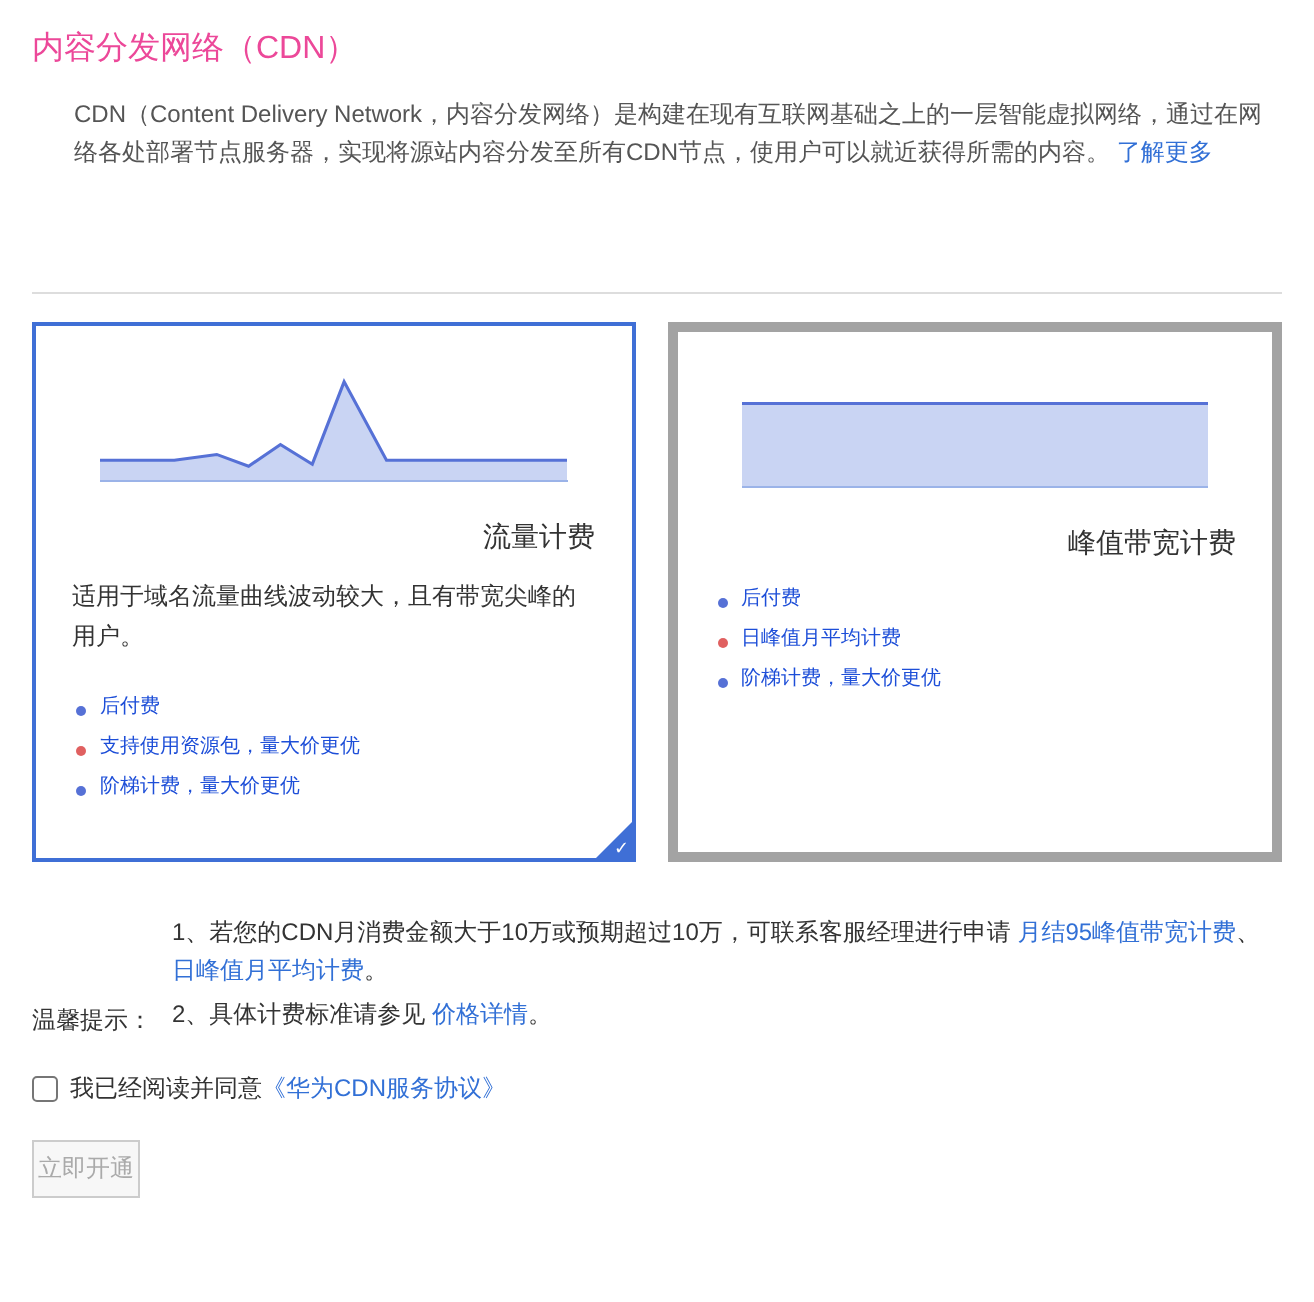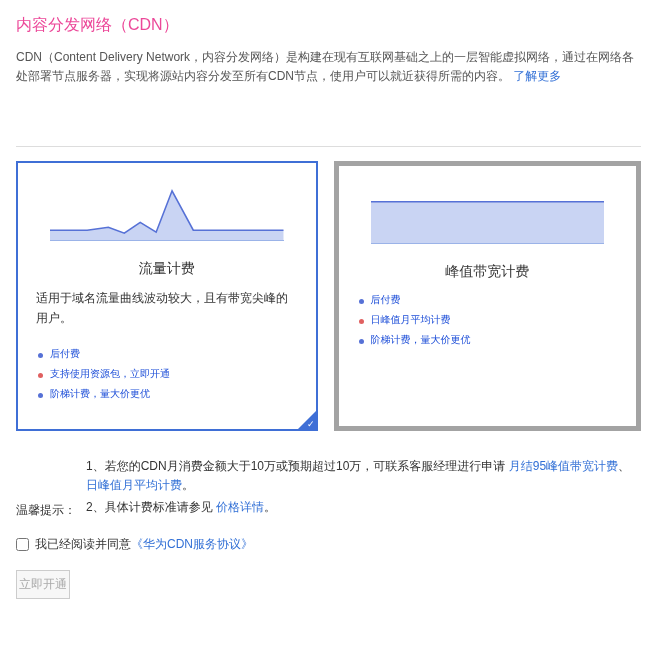--- a/index.html
+++ b/index.html
@@ -18,20 +18,21 @@
   .title {
     font-size: 16px;
     color: #ec4899;
     margin: 0 0 10px 0;
     font-weight: normal;
   }
   .desc {
     font-size: 12px;
     color: #555;
     margin-bottom: 18px;
+    margin-left: 21px;
   }
   .desc a { color: #3270d6; text-decoration: none; }
   .hr {
     border: none;
     border-top: 1px solid #ddd;
     margin: 60px 0 14px 0;
   }
   .cards {
     display: flex;
     gap: 16px;
@@ -71,21 +72,21 @@
     margin: 0 14px 16px 14px;
     border-bottom: 1px solid #9bb3e8;
   }
   .chart-box svg {
     position: absolute;
     inset: 0;
     width: 100%;
     height: 100%;
   }
   .card-title {
-    text-align: center;
+    text-align: right;
     font-size: 14px;
     color: #333;
     margin-bottom: 10px;
   }
   .card-desc {
     font-size: 12px;
     color: #333;
     margin-bottom: 18px;
     min-height: 34px;
   }
@@ -153,21 +154,21 @@
         <div class="chart-box">
           <svg viewBox="0 0 220 60" preserveAspectRatio="none">
             <path d="M0,50 L35,50 L55,47 L70,53 L85,42 L100,52 L115,10 L135,50 L220,50 L220,60 L0,60 Z" fill="#c9d4f3"></path>
             <path d="M0,50 L35,50 L55,47 L70,53 L85,42 L100,52 L115,10 L135,50 L220,50" stroke="#5671d6" stroke-width="1.5" fill="none"></path>
           </svg>
         </div>
         <div class="card-title">流量计费</div>
         <div class="card-desc">适用于域名流量曲线波动较大，且有带宽尖峰的用户。</div>
         <ul class="bullets">
           <li class="dot-blue">后付费</li>
-          <li class="dot-red">支持使用资源包，立即开通</li>
+          <li class="dot-red">支持使用资源包，量大价更优</li>
           <li class="dot-blue">阶梯计费，量大价更优</li>
         </ul>
       </div>
       <div class="card">
         <div class="chart-box">
           <svg viewBox="0 0 220 60" preserveAspectRatio="none">
             <path d="M0,18 L220,18 L220,60 L0,60 Z" fill="#c9d4f3"></path>
             <path d="M0,18 L220,18" stroke="#5671d6" stroke-width="1.5" fill="none"></path>
           </svg>
         </div>

